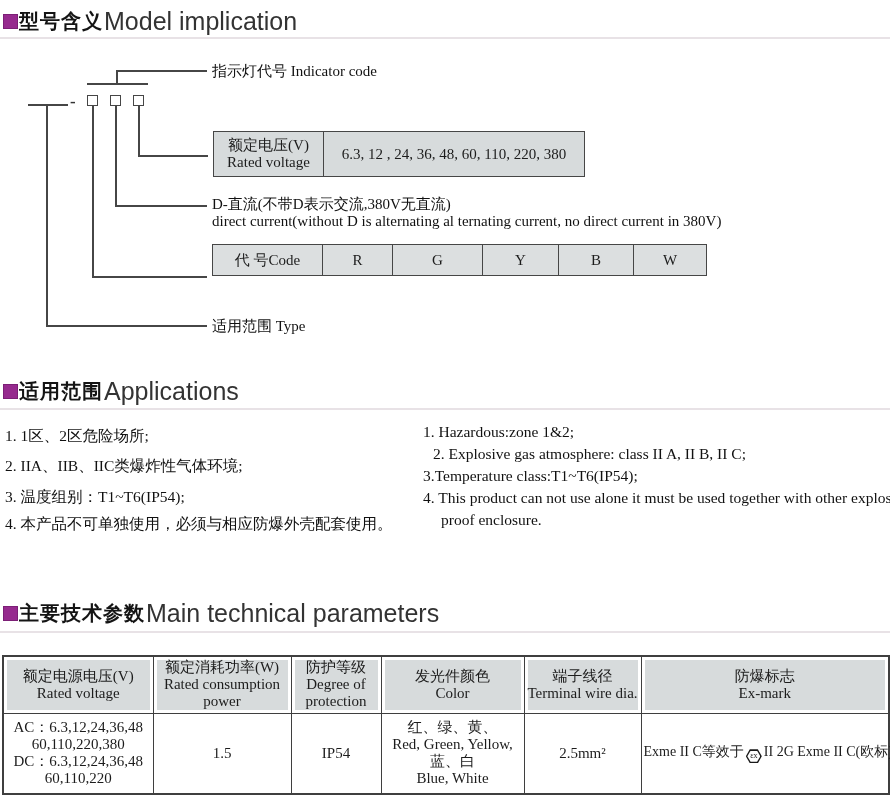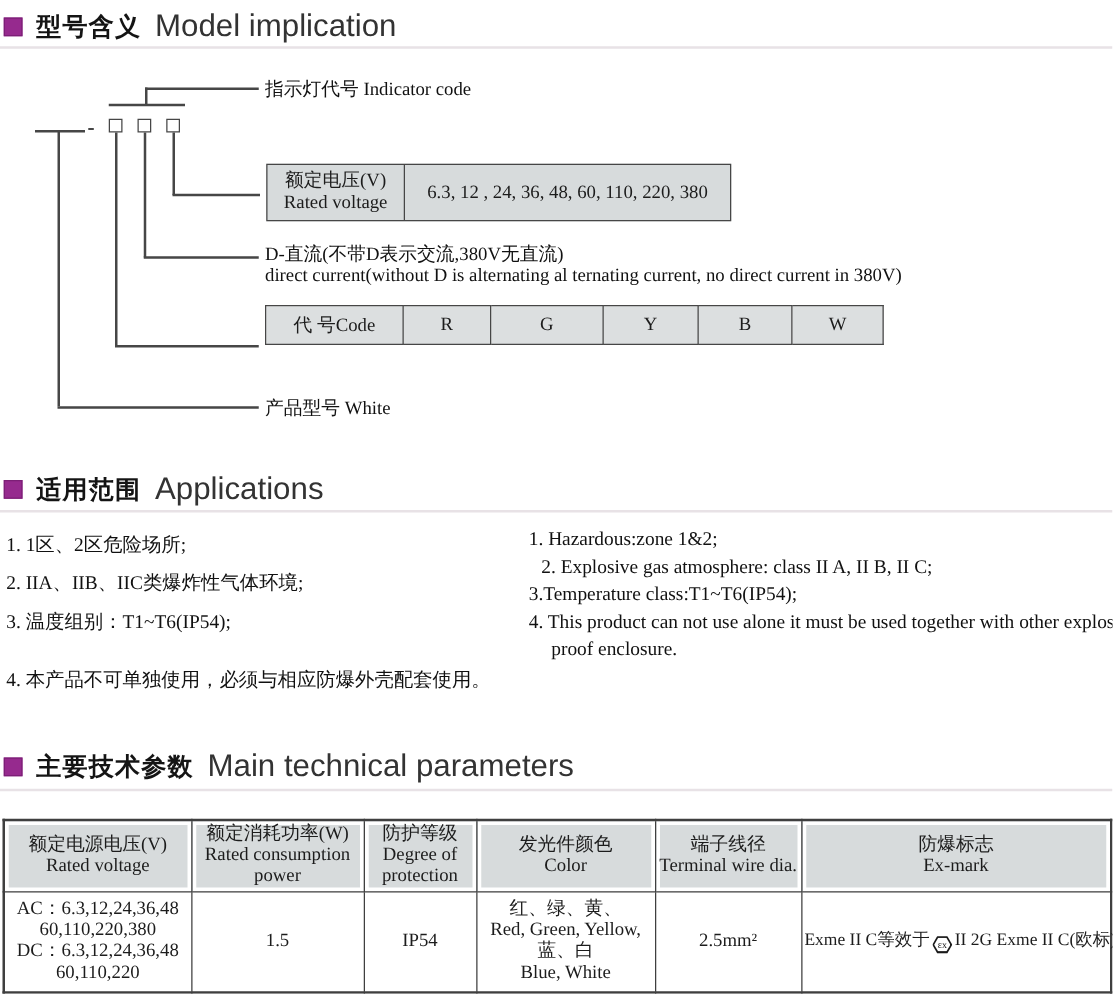--- a/index.html
+++ b/index.html
@@ -4,21 +4,21 @@
 <style>
   * { margin:0; padding:0; box-sizing:border-box; }
   html,body { background:#fff; }
   body {
     width:890px; height:795px; position:relative; overflow:hidden;
     font-family:"Liberation Serif","DejaVu Serif",serif; color:#1c1c1c;
   }
   .abs { position:absolute; }
 
   
-  .sec-title { display:flex; align-items:center; gap:11px;
+  .sec-title { display:flex; align-items:center; gap:1px;
     font-family:"Liberation Sans","DejaVu Sans",sans-serif; }
   .sec-sq { width:15px; height:15px; background:#962a8e; border:1px solid #7c1f76; }
   .sec-zh { font-size:20px; font-weight:bold; color:#141414; letter-spacing:1px; }
   .sec-en { font-size:25px; color:#333; }
   .divider { height:2px; background:#e8e2e6; width:890px; left:0; }
 
   
   .dline { background:#464646; position:absolute; }
   .dbox { position:absolute; width:11px; height:11px; border:1.5px solid #464646; background:#fff; }
   .dlabel { position:absolute; font-size:15px; color:#111; white-space:nowrap; }
@@ -114,35 +114,35 @@
       <td>G</td>
       <td>Y</td>
       <td>B</td>
       <td>W</td>
     </tr>
   </tbody>
     </table>
 
   <div class="dline" style="left:46px; top:49px; width:1.5px; height:221px;"></div>
   <div class="dline" style="left:46px; top:270px; width:161px; height:1.5px;"></div>
-  <div class="dlabel" style="left:212px; top:262px;">产品型号 White</div>
+  <div class="dlabel" style="left:212px; top:262px;">适用范围 Type</div>
 </div>
 
 <div class="abs sec-title" style="left:3px; top:377px;">
   <span class="sec-sq"></span>
   <span class="sec-zh">适用范围</span>
   <span class="sec-en">Applications</span>
 </div>
 <div class="abs divider" style="top:408px;"></div>
 
 <div class="abs" style="left:0; top:415px; width:890px; height:125px;">
   <div class="app-line" style="left:5px;  top:11px;">1. 1区、2区危险场所;</div>
   <div class="app-line" style="left:5px;  top:41px;">2. IIA、IIB、IIC类爆炸性气体环境;</div>
   <div class="app-line" style="left:5px;  top:72px;">3. 温度组别：T1~T6(IP54);</div>
-  <div class="app-line" style="left:5px;  top:99px;margin-top:20px;">4. 本产品不可单独使用，必须与相应防爆外壳配套使用。</div>
+  <div class="app-line" style="left:5px;  top:99px;">4. 本产品不可单独使用，必须与相应防爆外壳配套使用。</div>
 
   <div class="app-line" style="left:423px; top:8px;">1. Hazardous:zone 1&amp;2;</div>
   <div class="app-line" style="left:433px; top:30px;">2. Explosive gas atmosphere: class II A, II B, II C;</div>
   <div class="app-line" style="left:423px; top:52px;font-family:Liberation Serif, serif;">3.Temperature class:T1~T6(IP54);</div>
   <div class="app-line" style="left:423px; top:74px;">4. This product can not use alone it must be used together with other explosion-</div>
   <div class="app-line" style="left:441px; top:96px;">proof enclosure.</div>
 </div>
 
 <div class="abs sec-title" style="left:3px; top:599px;">
   <span class="sec-sq"></span>

